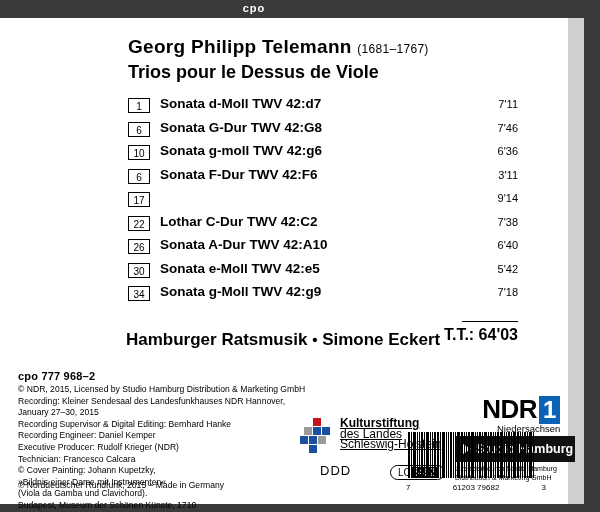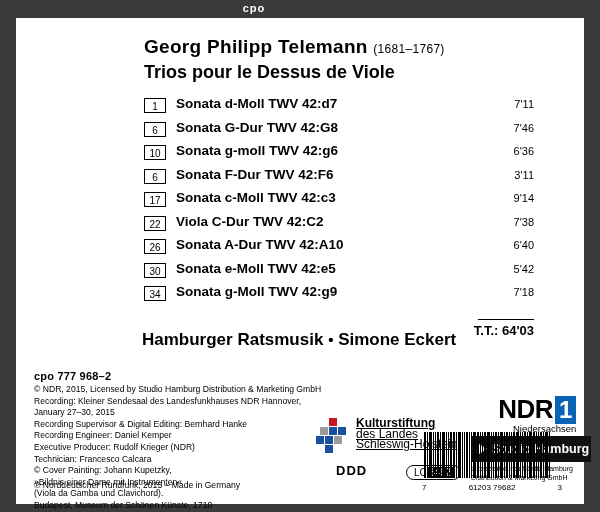--- a/index.html
+++ b/index.html
@@ -33,21 +33,21 @@
     position:absolute; left:0; bottom:0; width:600px; height:8px;
     background:#3a3a3a;
   }
   #cpo-top {
     position:absolute; top:2px; left:0; width:508px;
     text-align:center;
     font-size:11px; color:#ffffff; letter-spacing:1px;
     font-weight:bold;
   }
   #paper {
-    position:absolute; left:16px; top:18px;
+    position:absolute; left:0; top:18px;
     width:568px; height:486px;
     background:#ffffff;
   }
 
   
   .composer {
     position:absolute; left:128px; top:18px;
     font-size:19px; font-weight:bold; letter-spacing:0.3px;
   }
   .composer .dates {
@@ -79,21 +79,21 @@
     white-space:nowrap;
   }
   .ttime {
     position:absolute; right:0; top:2px;
     font-size:11px;
     text-align:right;
   }
   #total {
     position:absolute; left:128px; top:290px; width:390px;
     text-align:right;
-    font-size:13px; font-weight:bold;
+    font-size:16px; font-weight:bold;
   }
   #total .ttline { border-top:1px solid #000; width:56px; display:inline-block; }
 
   
   #performers {
     position:absolute; left:126px; top:312px;
     font-size:17px; font-weight:bold;
   }
   #performers .dot { font-size:15px; }
 
@@ -164,21 +164,21 @@
   #barcode .bars i { display:block; background:#000; height:46px; margin-right:1px; }
   #barcode-num {
     position:absolute; right:22px; bottom:12px;
     width:140px;
     font-size:8px;
     display:flex; justify-content:space-between;
   }
 
   #ddd {
     position:absolute; left:320px; bottom:26px;
-    font-size:13px; font-weight:bold; letter-spacing:1px;
+    font-size:13px; font-weight:normal; letter-spacing:1px;
   }
   #lc {
     position:absolute; left:390px; bottom:24px;
     border:1px solid #000; border-radius:9px;
     padding:1px 7px;
     font-size:10px;
   }
   #lc .lcbox { background:#000; color:#fff; padding:0 2px; }
 
   #footer {
@@ -220,26 +220,25 @@
         <div class="ttitle">Sonata g-moll TWV 42:g6</div>
         <div class="ttime">6'36</div>
       </div>
       <div class="track">
         <div class="tnum">6</div>
         <div class="ttitle">Sonata F-Dur TWV 42:F6</div>
         <div class="ttime">3'11</div>
       </div>
       <div class="track">
         <div class="tnum">17</div>
-        <div class="ttitle">Sonata c-Moll TWV 42:c3</div>
         <div class="ttime">9'14</div>
       </div>
       <div class="track">
         <div class="tnum">22</div>
-        <div class="ttitle">Viola C-Dur TWV 42:C2</div>
+        <div class="ttitle">Lothar C-Dur TWV 42:C2</div>
         <div class="ttime">7'38</div>
       </div>
       <div class="track">
         <div class="tnum">26</div>
         <div class="ttitle">Sonata A-Dur TWV 42:A10</div>
         <div class="ttime">6'40</div>
       </div>
       <div class="track">
         <div class="tnum">30</div>
         <div class="ttitle">Sonata e-Moll TWV 42:e5</div>

